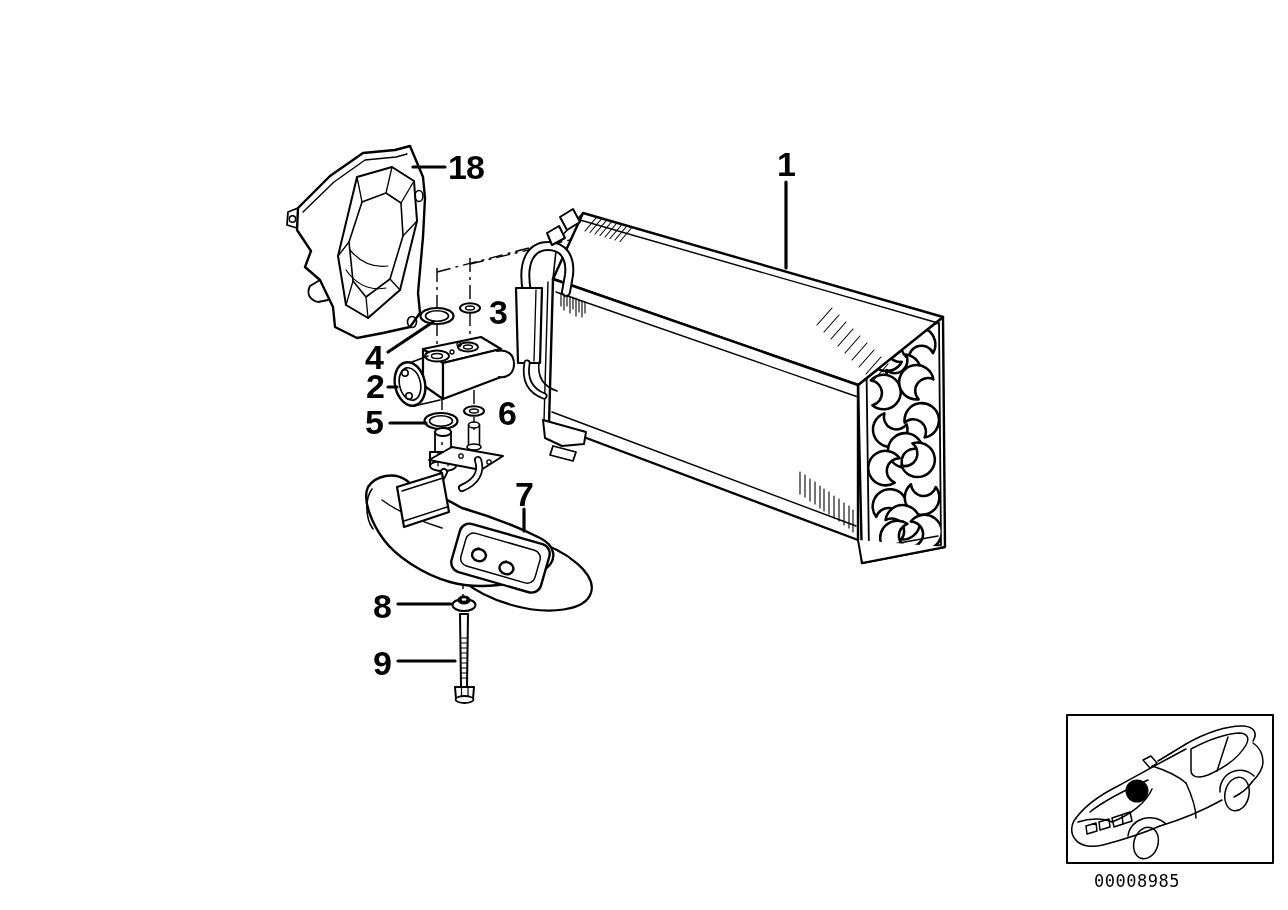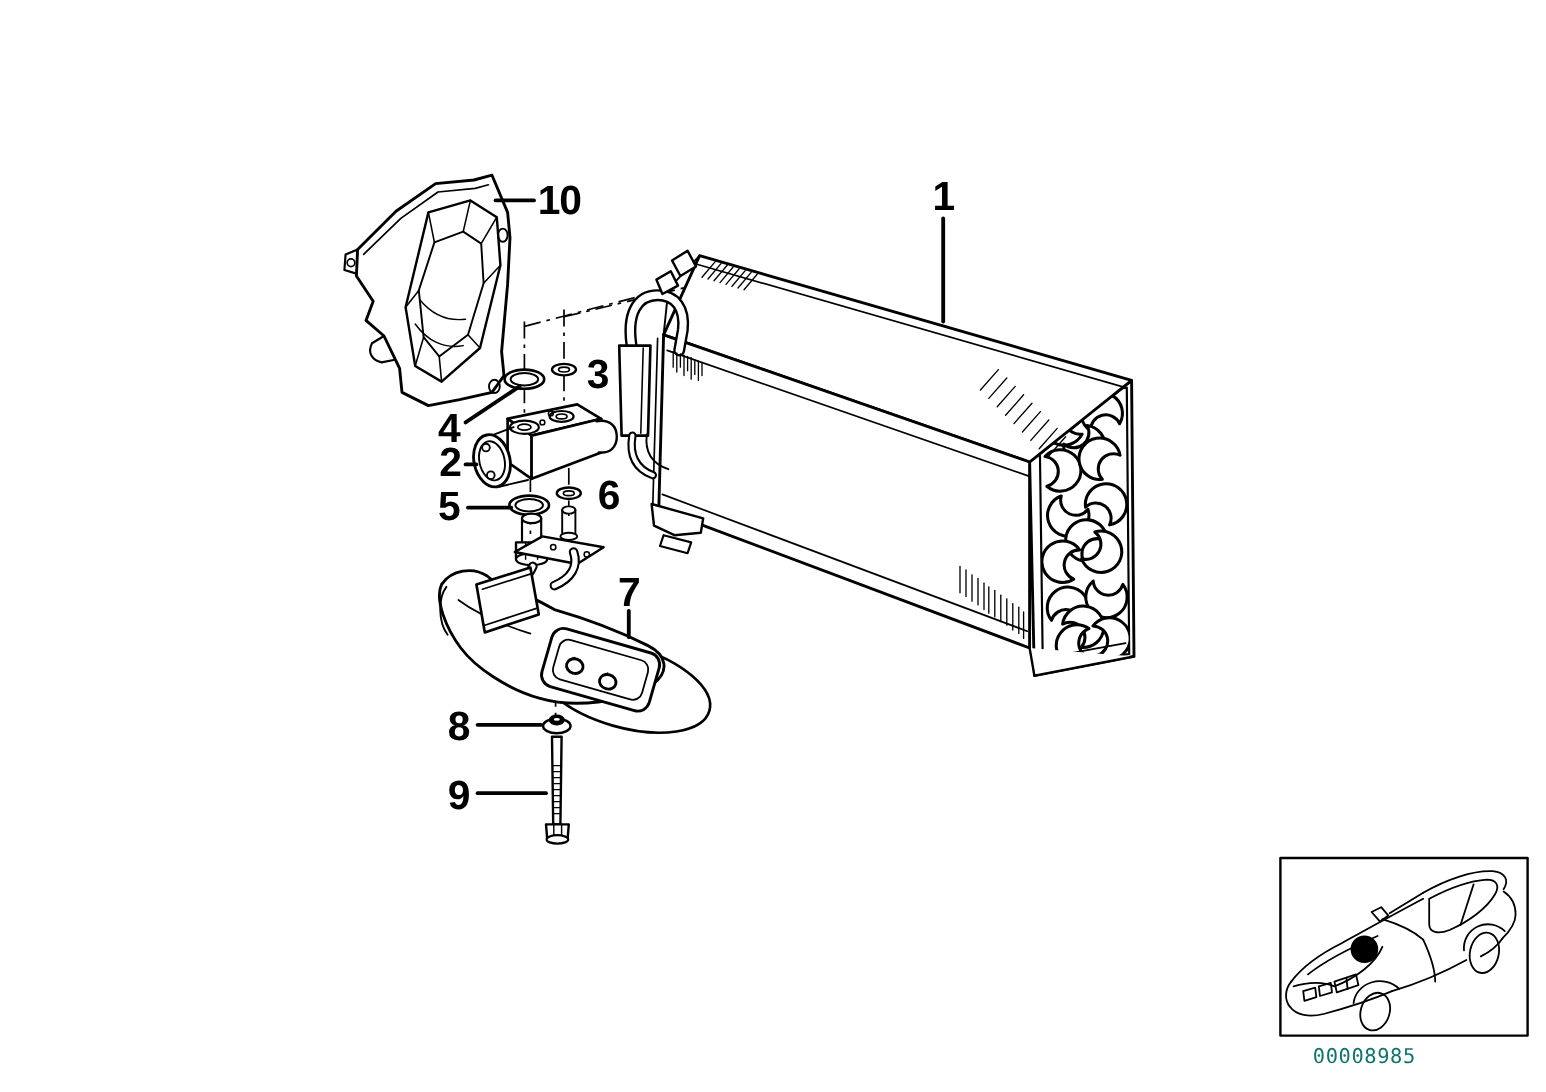--- a/index.html
+++ b/index.html
@@ -22,21 +22,21 @@
     color:#000;
     user-select:none;
     cursor:default;
   }
   .doc-number{
     position:absolute;
     left:1094px;top:871px;
     font-family:"DejaVu Sans Mono",monospace;
     font-size:17px;
     letter-spacing:.5px;
-    color:#0f766e;
+    color:#000000;
     white-space:nowrap;
   }
 </style>
 </head>
 <body>
 
 <div class="canvas">
 
 <svg class="art" width="1288" height="910" viewBox="0 0 1288 910" xmlns="http://www.w3.org/2000/svg">
   <defs>
@@ -306,17 +306,17 @@
 
 <div class="callout" style="left:786px;top:164px">1</div>
 <div class="callout" style="left:375px;top:386px">2</div>
 <div class="callout" style="left:498px;top:312px">3</div>
 <div class="callout" style="left:374px;top:357px">4</div>
 <div class="callout" style="left:374px;top:422px">5</div>
 <div class="callout" style="left:507px;top:413px">6</div>
 <div class="callout" style="left:524px;top:494px">7</div>
 <div class="callout" style="left:382px;top:606px">8</div>
 <div class="callout" style="left:382px;top:663px">9</div>
-<div class="callout" style="left:466px;top:167px">10</div>
+<div class="callout" style="left:466px;top:167px">18</div>
 
 <div class="doc-number">00008985</div>
 
 </div>
 
 </body></html>

